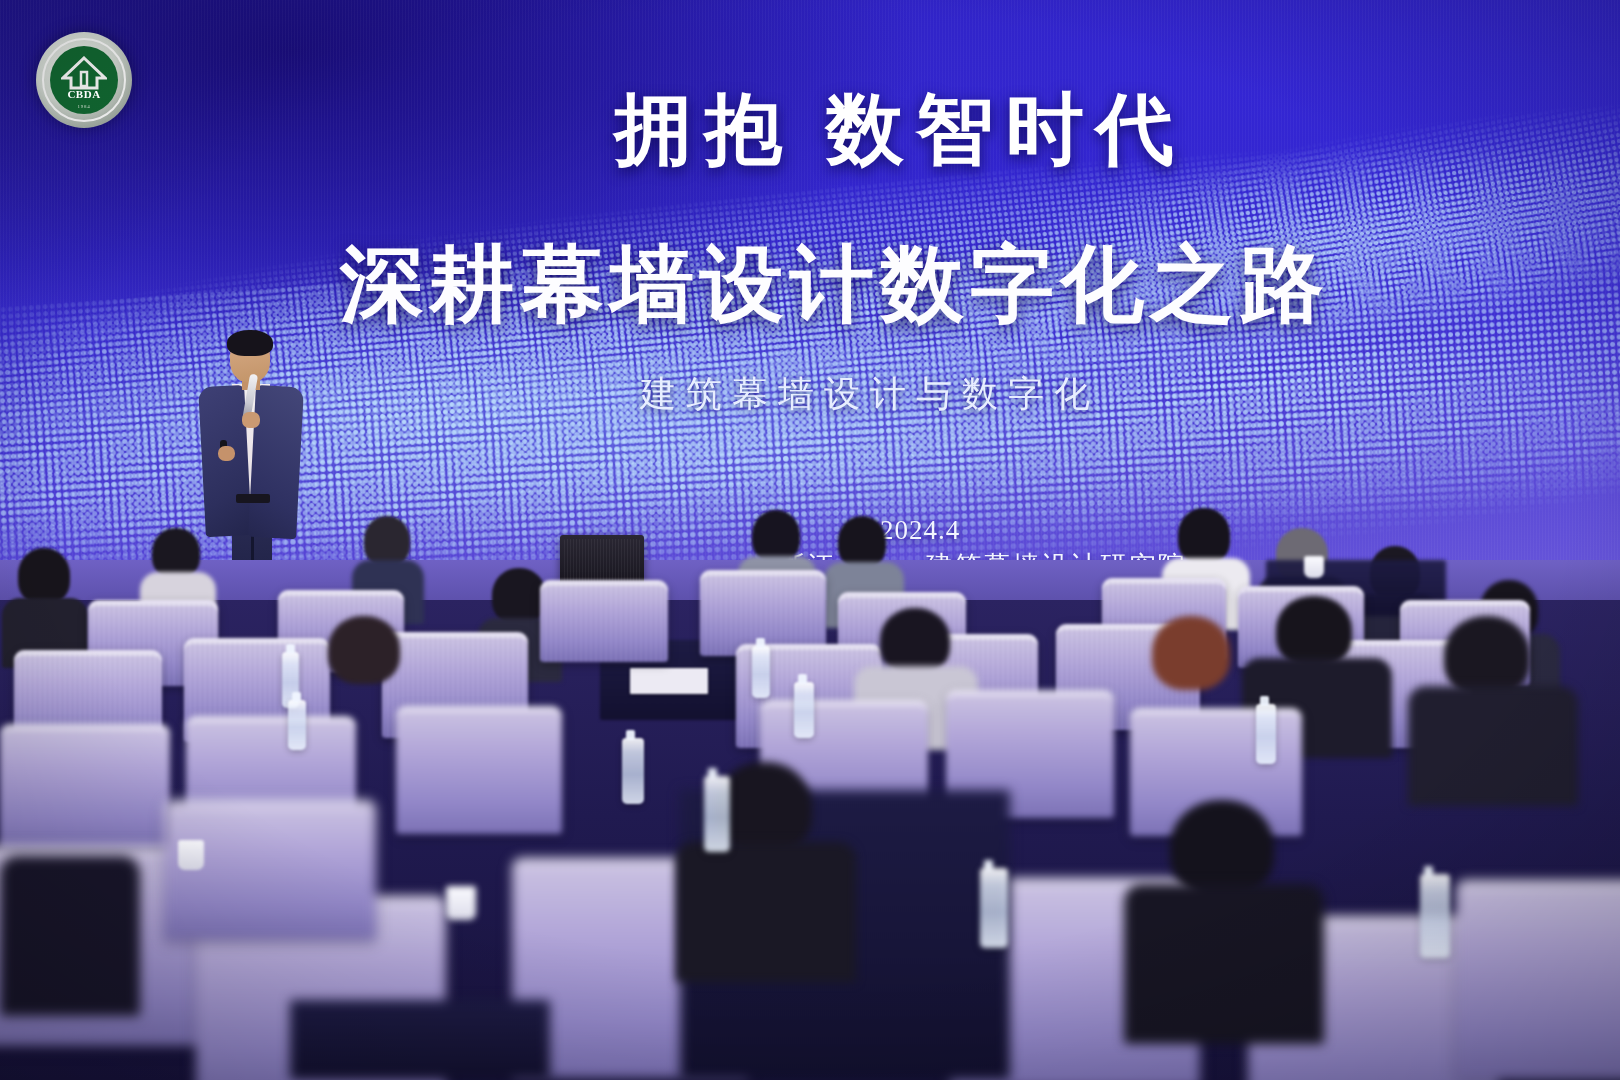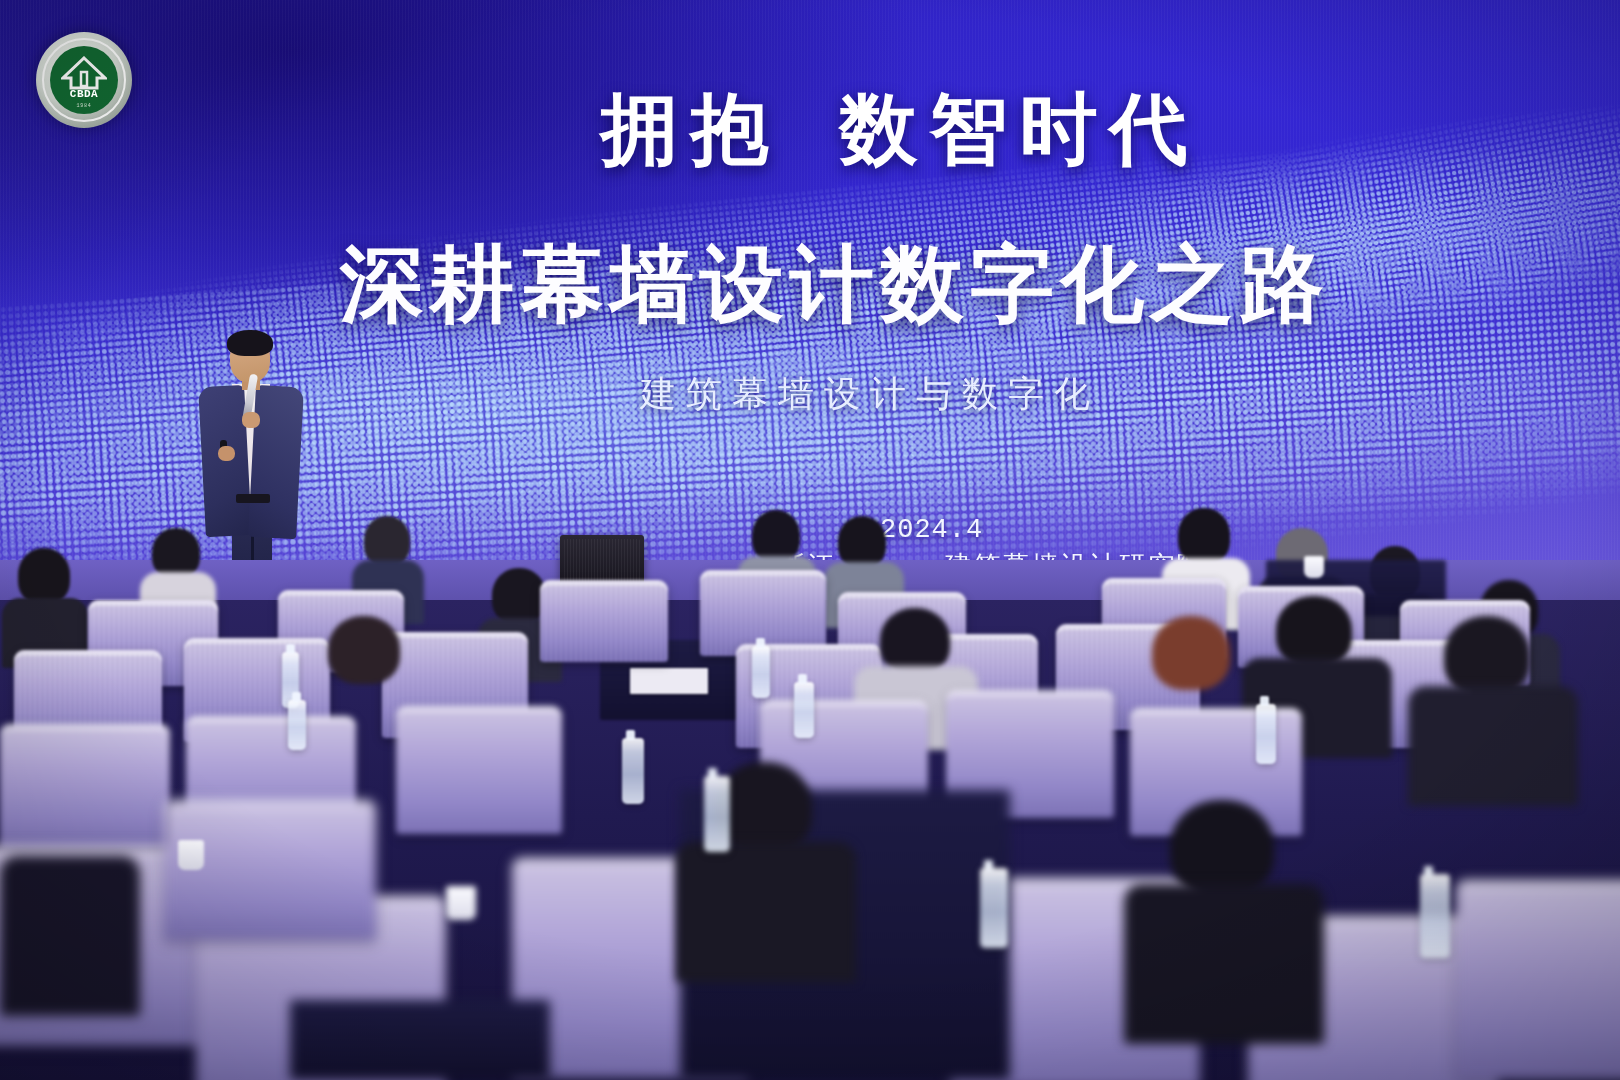--- a/index.html
+++ b/index.html
@@ -1,19 +1,19 @@
 <!DOCTYPE html>
 <html><head>
 <meta charset="utf-8">
 <style>
   html,body{margin:0;padding:0;background:#000;}
   *{box-sizing:border-box;}
   .stage{
     position:relative;width:1620px;height:1080px;overflow:hidden;
-    font-family:Liberation Mono, monospace;
+    font-family:Liberation Serif, serif;
     background:#1d1568;
   }
 
   
   .led-screen{
     position:absolute;left:0;top:0;width:1620px;height:640px;
     background:
       radial-gradient(ellipse 900px 420px at 18% 8%,   rgba(24,12,120,.95) 0%, rgba(24,12,120,0) 70%),
       radial-gradient(ellipse 1200px 520px at 78% 14%, rgba(52,38,214,.85) 0%, rgba(52,38,214,0) 72%),
       linear-gradient(175deg,#2b1fb4 0%,#3226c8 34%,#4334d0 58%,#5a49d6 78%,#6e5ddc 100%);

